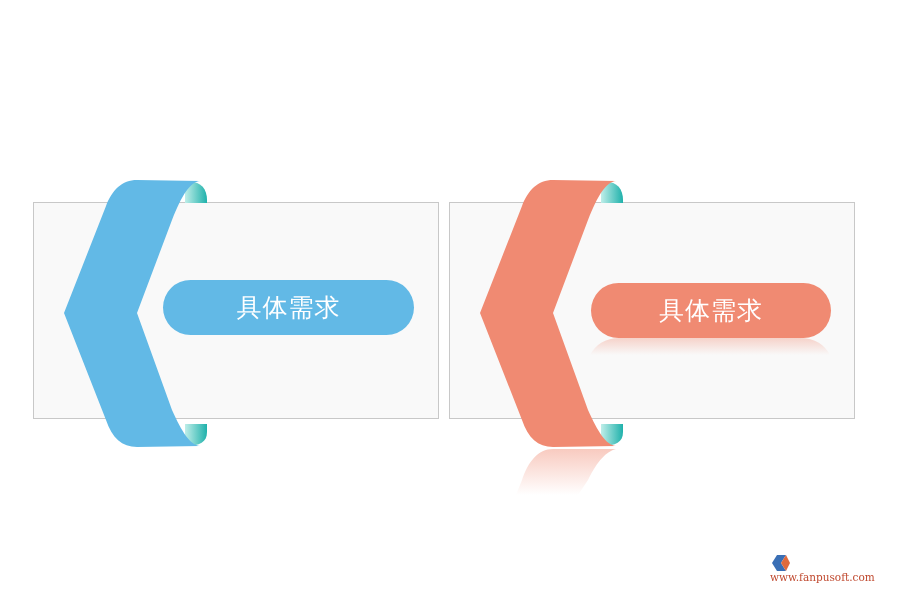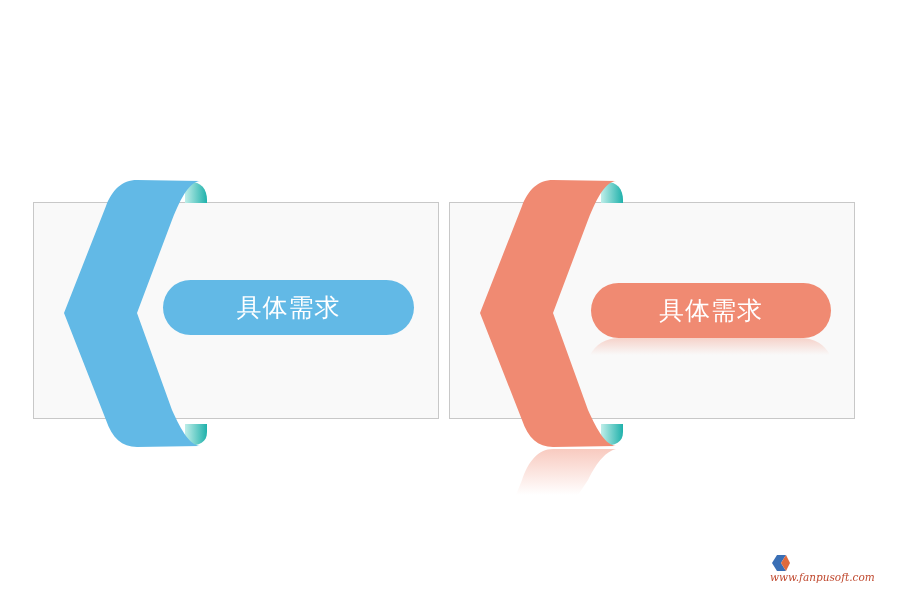--- a/index.html
+++ b/index.html
@@ -3,21 +3,21 @@
 <meta charset="utf-8">
 <style>
   html,body{margin:0;padding:0;}
   body{width:900px;height:600px;background:#ffffff;position:relative;overflow:hidden;font-family:"DejaVu Sans",sans-serif;}
   .card{position:absolute;top:202px;height:217px;background:#f9f9f9;border:1px solid #c8c8c8;box-sizing:border-box;}
   .chev{position:absolute;left:0;top:0;}
   .pill{position:absolute;height:55px;border-radius:28px;color:#fff;font-weight:normal;font-size:25px;display:flex;align-items:center;justify-content:center;letter-spacing:1px;}
   .logo{position:absolute;left:770px;top:553px;width:125px;}
   .logo-row{display:flex;align-items:center;}
   .logo-text{font-size:21px;color:#3a6fb5;letter-spacing:1px;margin-left:4px;}
-  .logo-url{font-family:"DejaVu Serif",serif;font-size:10.5px;color:#c0492f;margin-top:-2px;font-style:italic;}
+  .logo-url{font-family:"DejaVu Serif",serif;font-size:10.5px;color:#c0492f;margin-top:-2px;}
 </style>
 </head>
 <body>
 
 <div class="card" style="left:33px;width:406px;"></div>
 <svg class="chev" width="900" height="600" style="pointer-events:none">
   <defs>
     <linearGradient id="curlA" x1="0" x2="1" y1="0" y2="0">
       <stop offset="0" stop-color="#bfeee9"></stop>
         <stop offset="1" stop-color="#1fb1ab"></stop>

